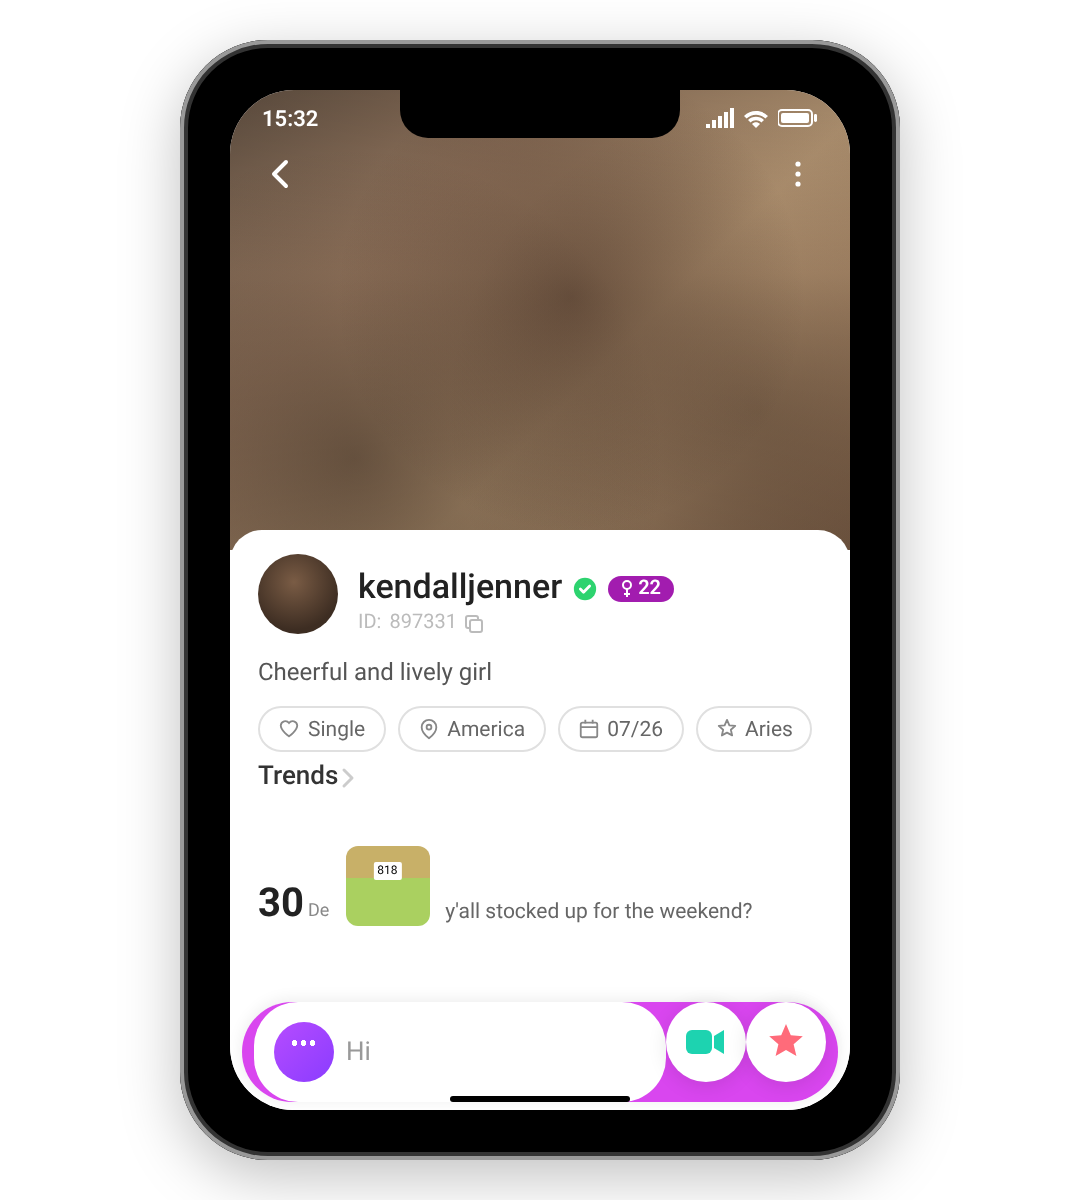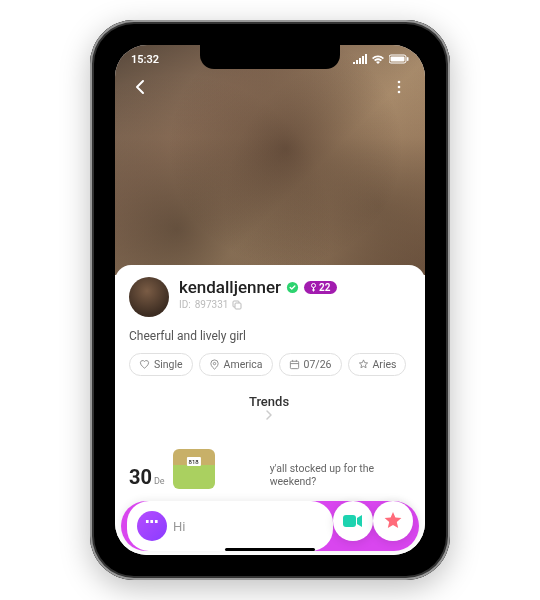--- a/index.html
+++ b/index.html
@@ -95,21 +95,21 @@
   .content {
     position: absolute;
     top: 220px;
     left: 0; right: 0; bottom: 0;
     background: #fff;
     border-top-left-radius: 16px;
     border-top-right-radius: 16px;
     padding: 12px 14px 0;
     overflow: hidden;
   }
-  .profile-row { display: flex; align-items: flex-start; gap: 10px; }
+  .profile-row { display: flex; align-items: flex-end; gap: 10px; }
   .avatar {
     width: 40px; height: 40px; border-radius: 50%;
     background: radial-gradient(circle at 45% 35%, #7a5c45 0%, #3d2d22 70%);
     flex-shrink: 0;
   }
   .name-row { display: flex; align-items: center; gap: 5px; }
   .username { font-size: 17px; font-weight: 500; color: #222; }
   .verified { width: 13px; height: 13px; }
   .age-badge {
     background: #a21caf;
@@ -140,23 +140,22 @@
     color: #666;
     display: inline-flex;
     align-items: center;
     gap: 4px;
   }
   .tag svg { width: 11px; height: 11px; }
   .section-head {
     display: flex;
     justify-content: flex-start;
     align-items: center;
-    margin-top: 18px;
+    margin-top: 5px;
     padding-right: 2px;
-    flex-direction: column;
   }
   .section-title { font-size: 13px; font-weight: 500; color: #333; }
   .chevron { color: #ccc; }
   .trend-row {
     display: flex;
     align-items: flex-end;
     gap: 8px;
     margin-top: 8px;
   }
   .trend-date {
@@ -171,21 +170,21 @@
     background: linear-gradient(to bottom, #c8b068 40%, #aad060 40%);
     position: relative;
     overflow: hidden;
   }
   .trend-thumb::after {
     content: "818";
     position: absolute; top: 8px; left: 50%; transform: translateX(-50%);
     background: #fff; color: #000; font-size: 6px; padding: 1px 2px;
     border-radius: 1px;
   }
-  .trend-text { font-size: 10.5px; color: #666; line-height: 1.3; flex: 1; margin-left: 47px; }
+  .trend-text { font-size: 10.5px; color: #666; line-height: 1.3; flex: 1; }
   .action-bar {
     position: absolute;
     bottom: 4px;
     left: 6px;
     right: 6px;
     height: 50px;
     display: flex;
     gap: 0;
     padding: 0 6px;
     background: #d946ef;

